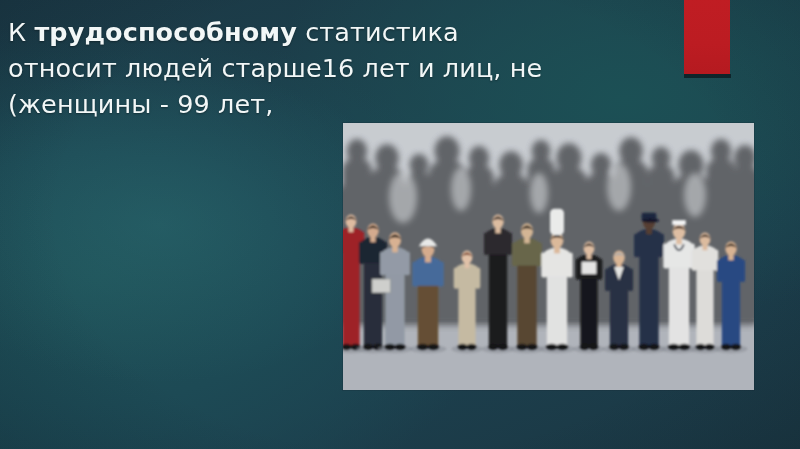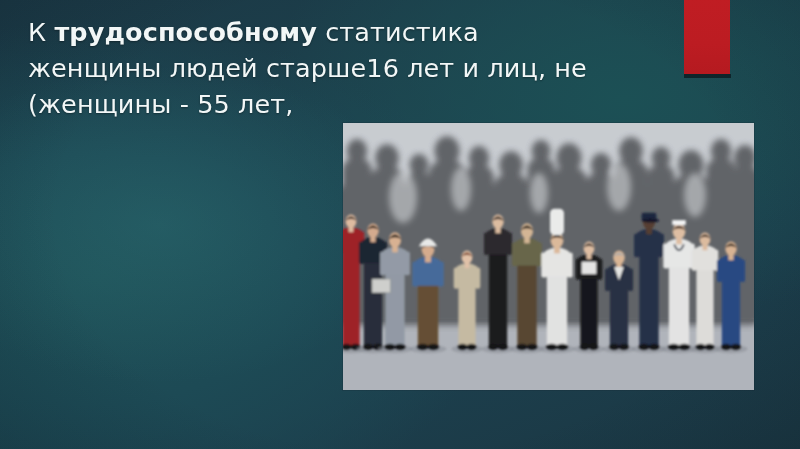--- a/index.html
+++ b/index.html
@@ -49,21 +49,21 @@
     left: 684px;
     top: 74px;
     width: 47px;
     height: 4px;
     background: rgba(10,22,28,0.72);
   }
 
   
   #text-block {
     position: absolute;
-    left: 28px;
+    left: 8px;
     top: 14px;
     width: 660px;
     color: #f2f7f7;
     font-size: 25.5px;
     line-height: 36px;
     letter-spacing: 0.1px;
     text-shadow: 0 1px 2px rgba(0,0,0,0.35);
     white-space: nowrap;
   }
   #text-block .ln { display: block; }
@@ -89,22 +89,22 @@
 
   <div id="bg-base"></div>
   <div id="bg-sheen"></div>
   <div id="bg-vignette"></div>
 
   <div id="accent-bar"></div>
   <div id="accent-bar-shadow"></div>
 
   <div id="text-block">
     <span class="ln"><span>  К </span><b>трудоспособному</b><span> статистика</span></span>
-    <span class="ln">женщины людей старше16 лет и лиц, не</span>
-    <span class="ln">(женщины - 55 лет,</span>
+    <span class="ln">относит людей старше16 лет и лиц, не</span>
+    <span class="ln">(женщины - 99 лет,</span>
   </div>
 
   <div id="photo">
     <svg id="photo-svg" width="411" height="267" viewBox="0 0 411 267">
         <defs>
           <filter id="shblur" x="-25%" y="-25%" width="150%" height="150%">
             <feGaussianBlur stdDeviation="3.2"></feGaussianBlur>
           </filter>
           <filter id="softblur" x="-20%" y="-20%" width="140%" height="140%">
             <feGaussianBlur stdDeviation="0.9"></feGaussianBlur>

